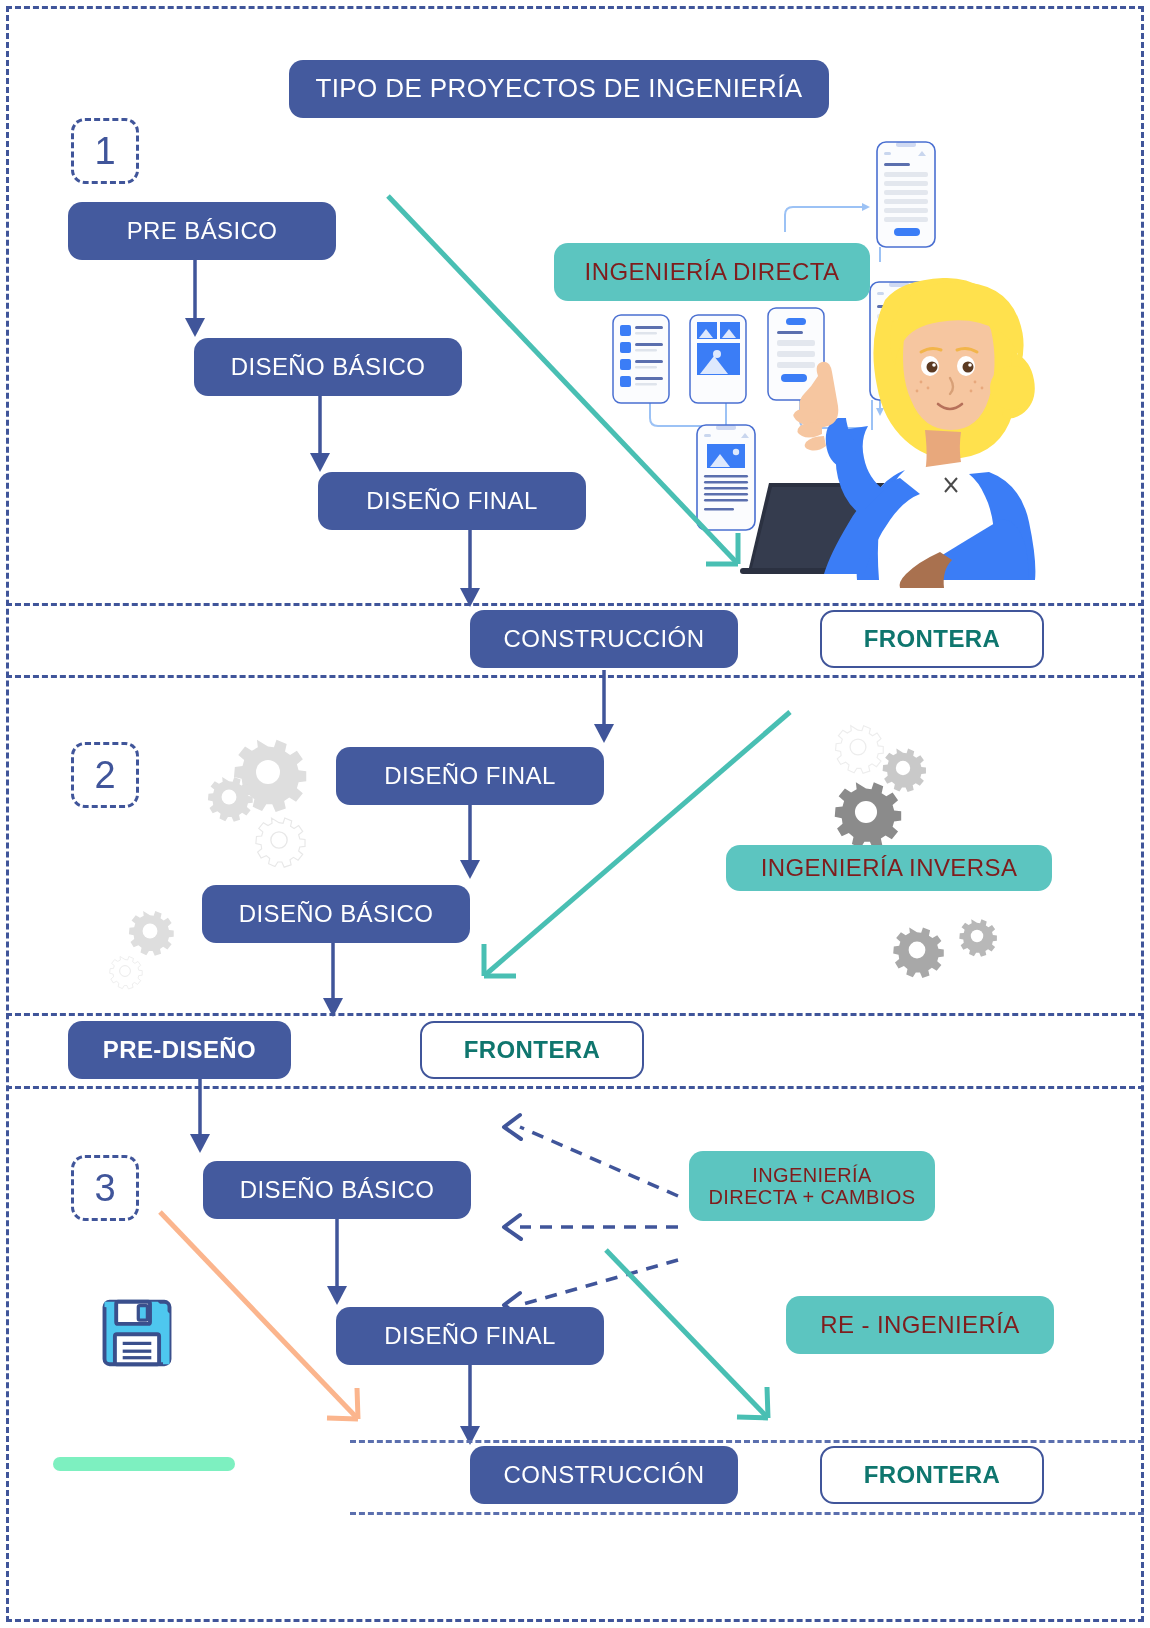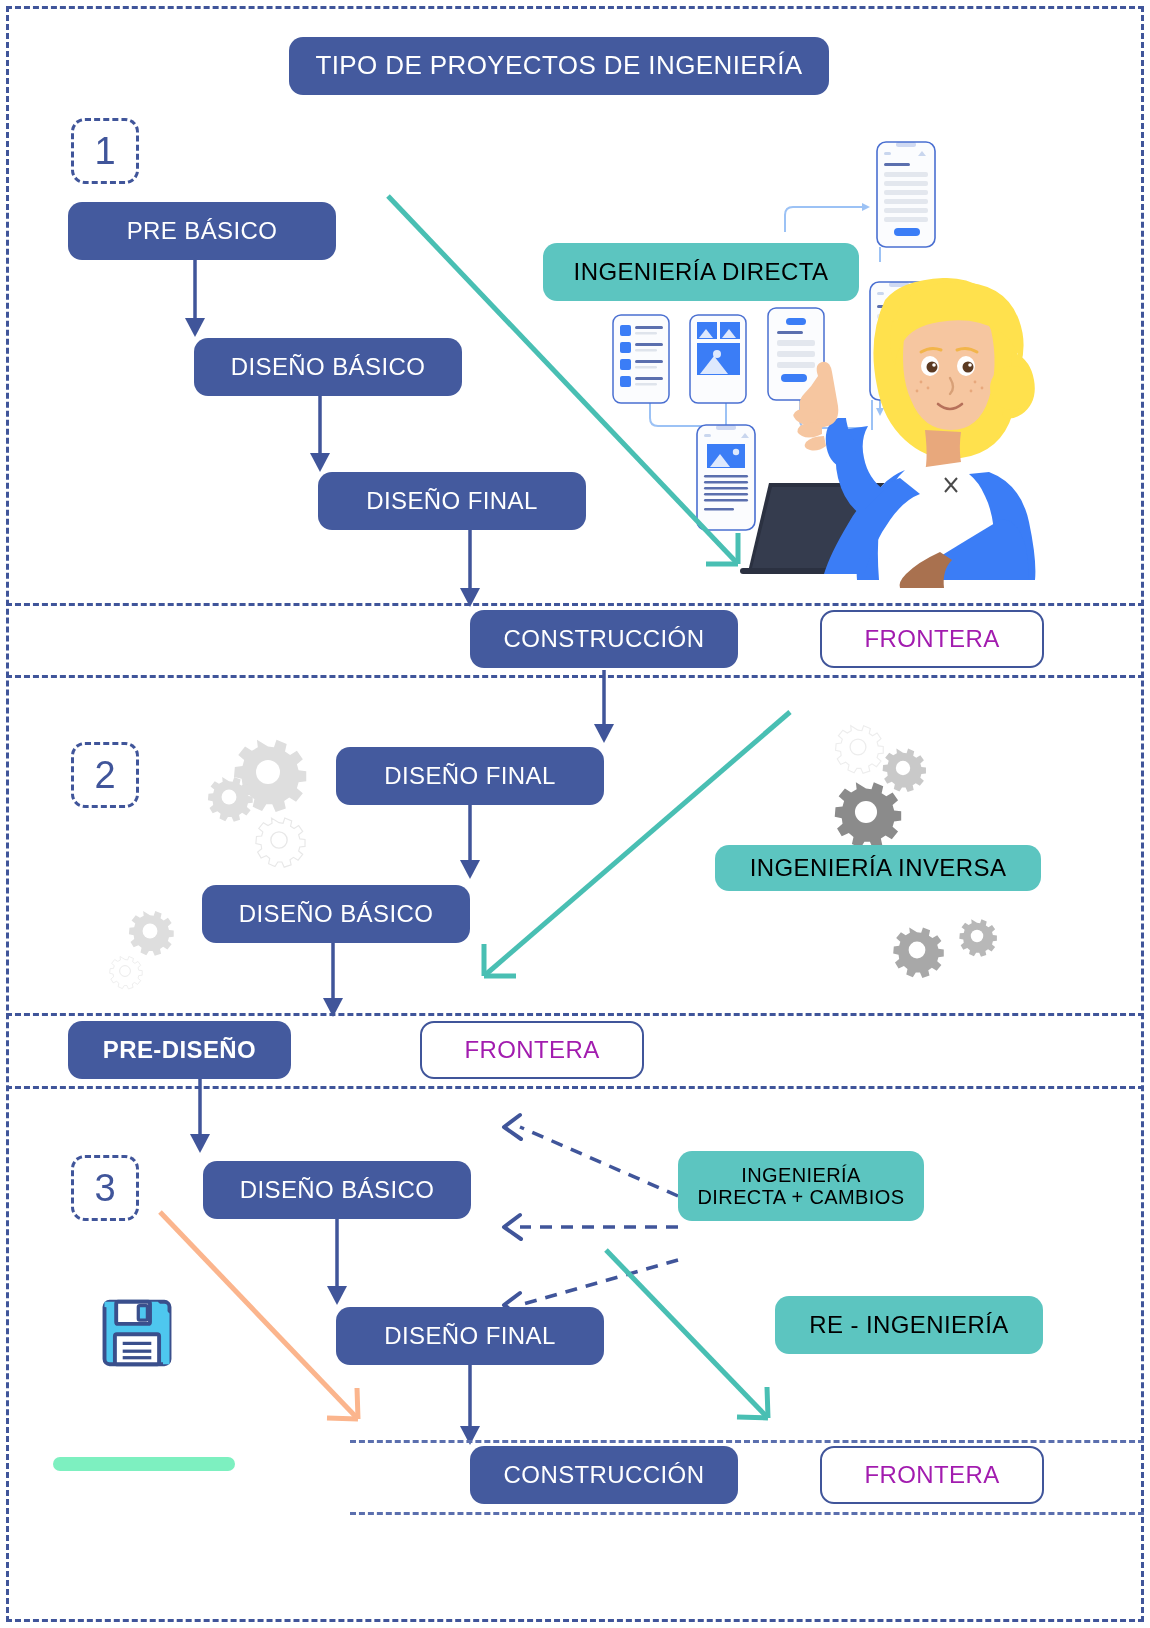--- a/index.html
+++ b/index.html
@@ -41,28 +41,30 @@
     border-radius:14px;
     letter-spacing:.4px;
     text-align:center;
     line-height:1.12;
   }
   .pill.blue{
     background:#445a9e;color:#ffffff;
     font-size:24px;
   }
   .pill.teal{
-    background:#5cc5c0;color:#000000;
+    background:#5cc5c0;color:#7f1d1d;
     font-size:24px;
+    margin-left:11px;
   }
   .pill.teal.two-line{font-size:20px;}
   .pill.outline{
-    background:#ffffff;color:#a21caf;
+    background:#ffffff;color:#0f766e;
     border:2.5px solid #40559a;
     font-size:24px;
+    font-weight:bold;
   }
   .pill.peach{
     background:#fbb58d;color:#ffffff;font-size:22px;
   }
 
   
   .step{
     position:absolute;
     width:68px;height:66px;
     border:3px dashed #40559a;
@@ -382,21 +384,21 @@
     </g>
   </svg>
 
   <div class="sep" style="top:603px;"></div>
   <div class="sep" style="top:675px;"></div>
   <div class="sep" style="top:1013px;"></div>
   <div class="sep" style="top:1086px;"></div>
   <div class="sep short" style="top:1440px;"></div>
   <div class="sep short" style="top:1512px;"></div>
 
-  <div class="pill blue" style="left:289px;top:37px;width:540px;height:58px;font-size:26px;">TIPO DE PROYECTOS DE INGENIERÍA</div>
+  <div class="pill blue" style="left:289px;top:60px;width:540px;height:58px;font-size:26px;">TIPO DE PROYECTOS DE INGENIERÍA</div>
 
   <div class="step" style="left:71px;top:118px;">1</div>
   <div class="step" style="left:71px;top:742px;">2</div>
   <div class="step" style="left:71px;top:1155px;">3</div>
 
   <div class="pill blue" style="left:68px;top:202px;width:268px;height:58px;">PRE BÁSICO</div>
 
   <div class="pill blue" style="left:194px;top:338px;width:268px;height:58px;">DISEÑO BÁSICO</div>
 
   <div class="pill blue" style="left:318px;top:472px;width:268px;height:58px;">DISEÑO FINAL</div>

